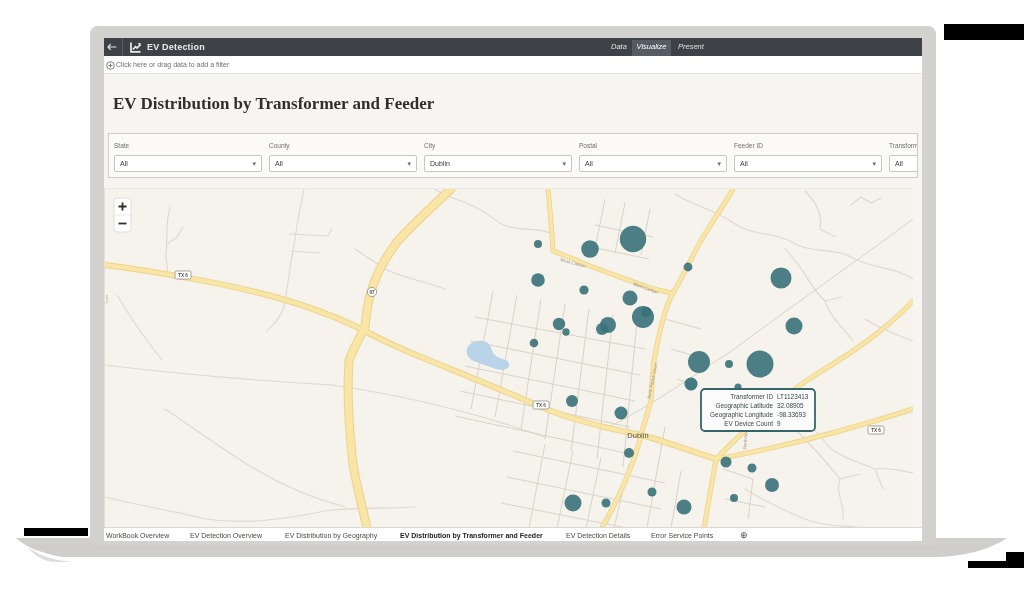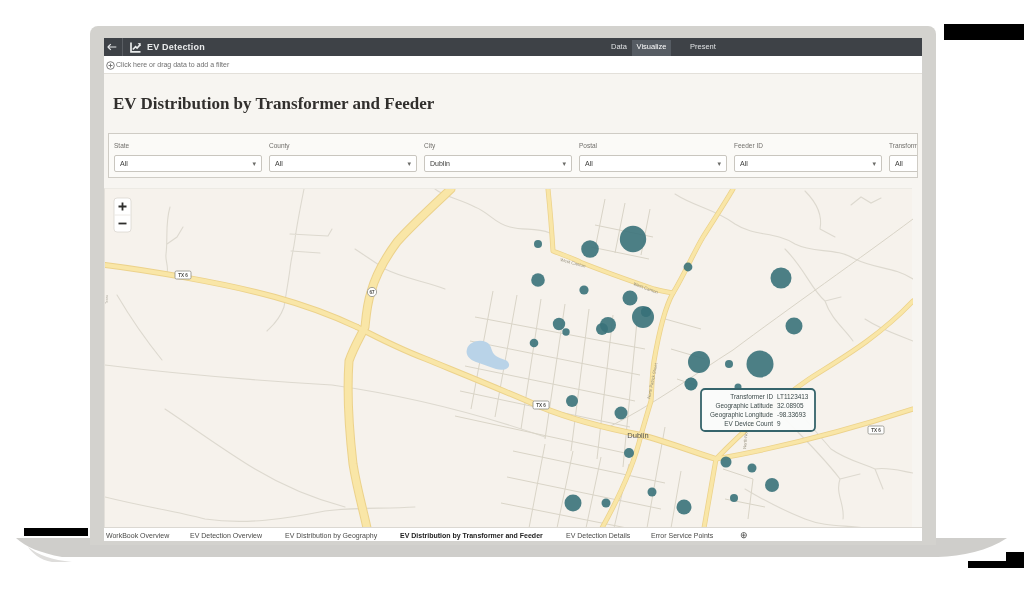--- a/index.html
+++ b/index.html
@@ -10,21 +10,21 @@
   .blk { position:absolute; background:#000; }
   
   #bezel { position:absolute; left:90px; top:26px; width:846px; height:519px;
     background:#d3d2ce; border-radius:8px 8px 0 0; }
   #appwin { position:absolute; left:104px; top:38px; width:818px; height:503px;
     background:#a16207; }
   
   #hdr { position:absolute; left:0; top:0; width:818px; height:18px; background:#3e4247; color:#e9ebec; }
   #hdr .sep { position:absolute; left:18px; top:0; width:1px; height:18px; background:#5a5e63; }
   #hdr .title { position:absolute; left:43px; top:4px; font-size:9px; font-weight:bold; letter-spacing:.2px; }
-  .htab { position:absolute; top:0; height:18px; line-height:18px; font-size:7.5px; color:#dfe1e3; }
+  .htab { position:absolute; top:0; height:18px; line-height:18px; font-size:7.5px; color:#dfe1e3;font-style:italic; }
   
   #fbar { position:absolute; left:0; top:18px; width:818px; height:18px; background:#fff;
     border-bottom:1px solid #e3e0da; color:#6e6e6e; font-size:7px; line-height:18px; }
   
   #canvas { position:absolute; left:0; top:36px; width:818px; height:453px; background:#f7f5f1; }
   #bigtitle { position:absolute; left:9px; top:20px; font-family:"Liberation Serif", serif;
     font-weight:bold; font-size:17px; color:#312f2d; }
   
   #filters { position:absolute; left:4px; top:59px; width:810px; height:45px;
     border:1px solid #cfccc5; background:#fbfaf7; overflow:hidden; }
@@ -62,21 +62,21 @@
       </svg>
     <div class="sep"></div>
     <svg style="position:absolute;left:26px;top:3.5px;" width="11" height="11" viewBox="0 0 11 11">
       <path d="M1 0.5 V9.8 H10.5" stroke="#e9ebec" stroke-width="1.7" fill="none"></path>
       <path d="M2.8 7.5 L5.6 4.6 L7.1 6.1 L10.2 2.6" stroke="#e9ebec" stroke-width="1.6" fill="none"></path>
       <path d="M10.6 0.9 L10.6 4.2 L7.6 1.2 Z" fill="#e9ebec"></path>
     </svg>
     <span class="title">EV Detection</span>
     <span class="htab" style="left:507px;">Data</span>
     <span class="htab" style="left:528px; width:39px; text-align:center; background:#565c63; color:#fff; top:2px; height:20px; line-height:13px;">Visualize</span>
-    <span class="htab" style="left:574px;margin-left:12px;">Present</span>
+    <span class="htab" style="left:574px;">Present</span>
   </div>
   <div id="fbar">
     <svg style="position:absolute;left:2px;top:5px;" width="9" height="9" viewBox="0 0 9 9">
       <circle cx="4.5" cy="4.5" r="3.8" fill="none" stroke="#6e6e6e" stroke-width="0.9"></circle>
       <path d="M4.5 2.5 V6.5 M2.5 4.5 H6.5" stroke="#6e6e6e" stroke-width="0.9"></path>
     </svg>
     <span style="position:absolute;left:12px;">Click here or drag data to add a filter</span>
   </div>
   <div id="canvas">
     <div id="bigtitle">EV Distribution by Transformer and Feeder</div>

